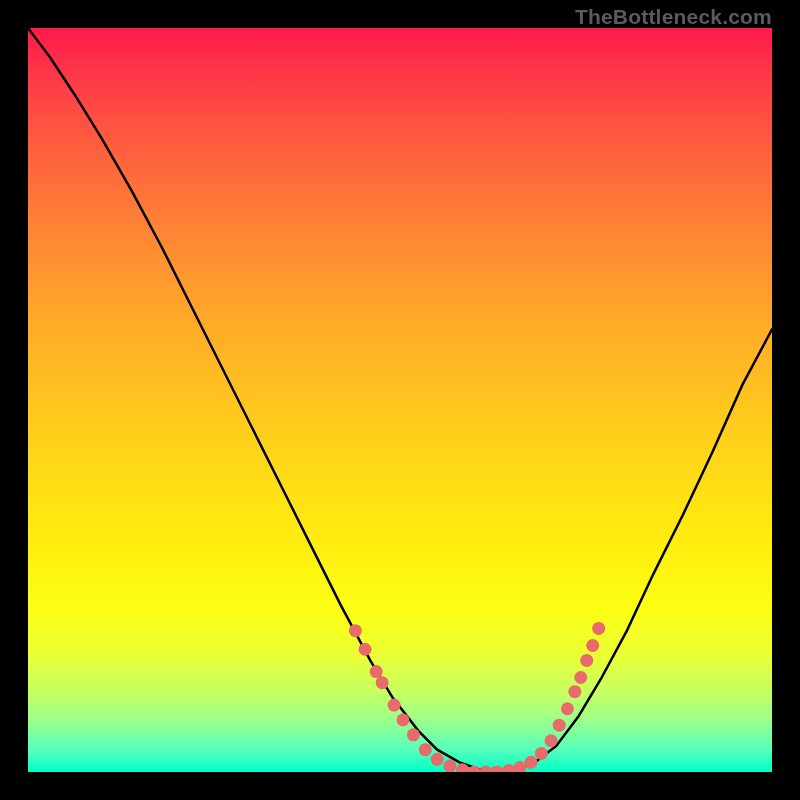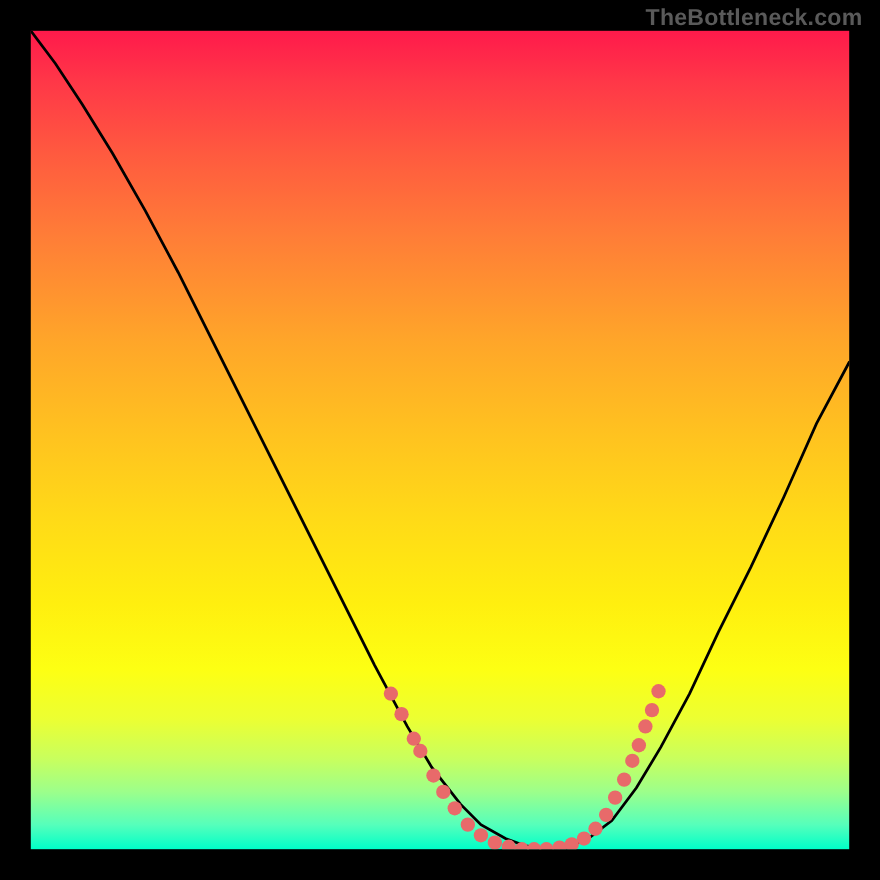--- a/index.html
+++ b/index.html
@@ -37,21 +37,21 @@
       #ecff32 84%,
       #c8ff5e 89%,
       #9cff8b 93%,
       #56ffbb 97%,
       #00ffc8 100%
     );
   }
   .watermark {
     position: absolute;
     top: 5px;
-    right: 16px;
+    right: 28px;
     font-family: Arial, Helvetica, sans-serif;
     font-size: 21px;
     font-weight: bold;
     color: #5a5a5a;
     letter-spacing: 0.2px;
   }
   svg.curve-layer {
     position: absolute;
     left: 0;
     top: 0;

